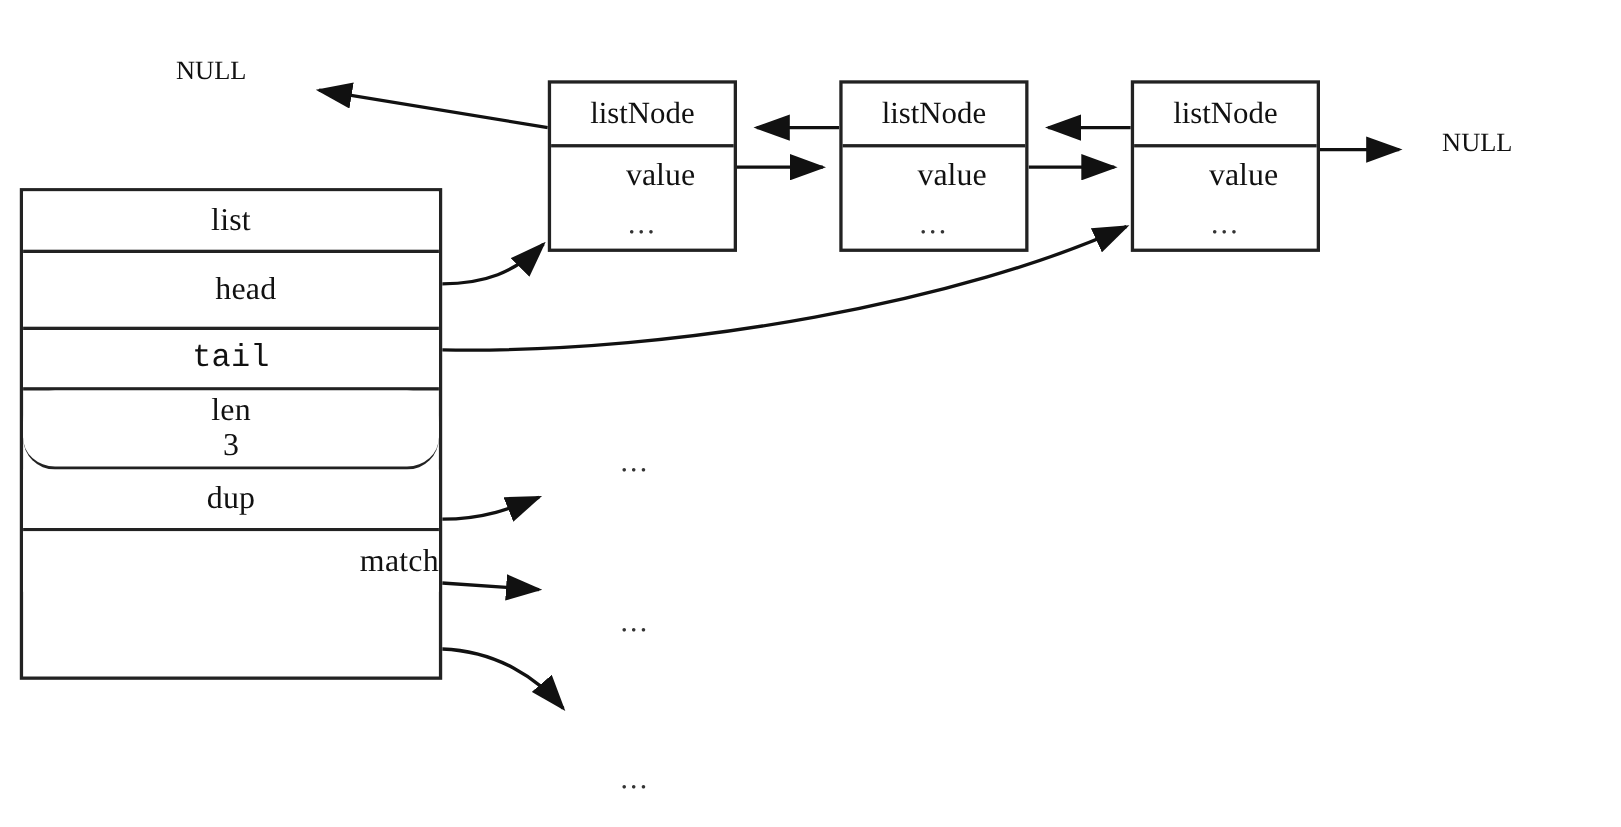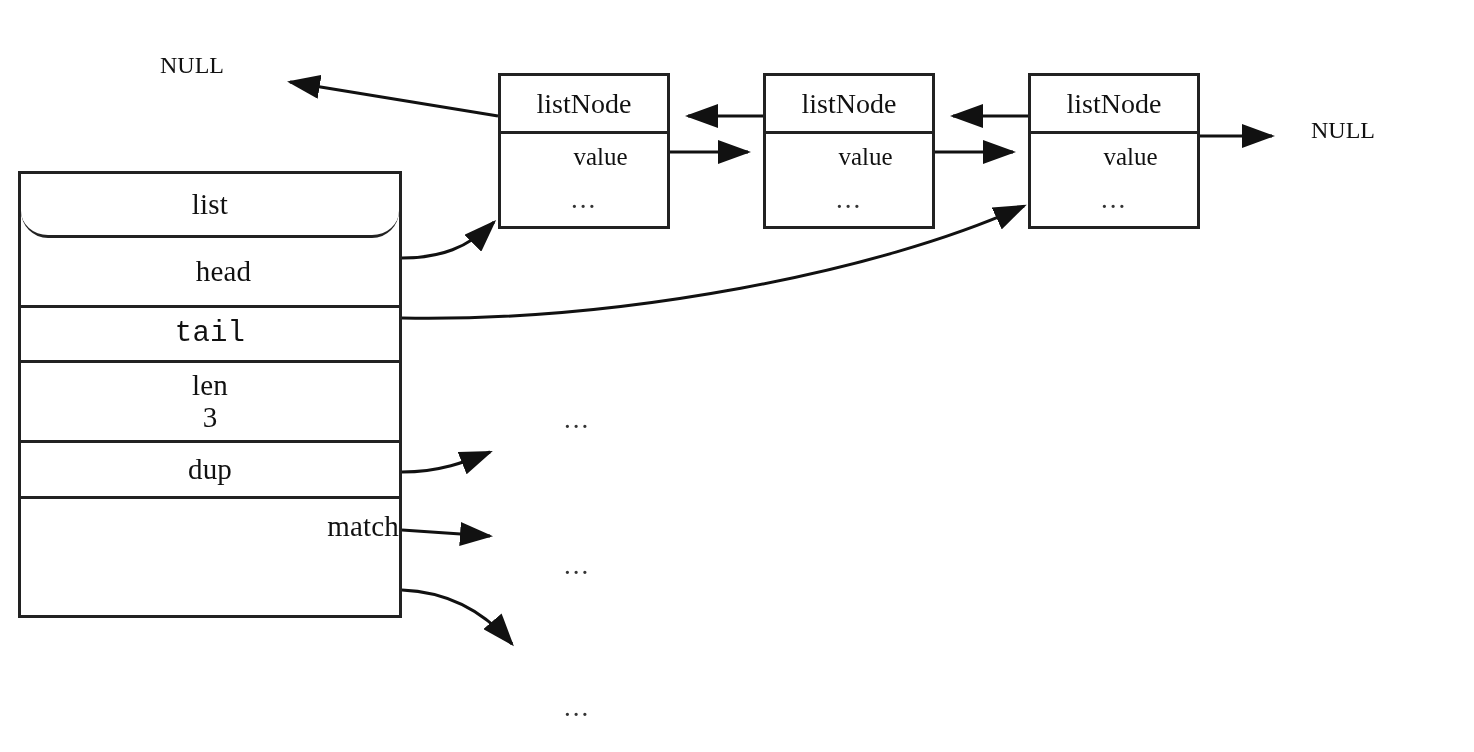--- a/index.html
+++ b/index.html
@@ -51,24 +51,24 @@
     line-height: 1.08;
   }
   .struct-row:last-child { border-bottom: none; align-items: flex-end; }
   .struct-row .cell-label {
     font-size: 29px;
     letter-spacing: 0.2px;
   }
   .struct-row .cell-value {
     font-size: 29px;
   }
-  .r-list  { height: 64px; border-radius: 27px; }
+  .r-list  { height: 56px; }
   .r-head  { height: 70px; padding-left: 27px; }
   .r-tail  { height: 55px; font-family: Liberation Mono, monospace; }
-  .r-len   { height: 80px; }
+  .r-len   { height: 72px; border-radius: 29px; }
   .r-dup   { height: 56px; }
   .r-free  { height: 55px; }
   .r-match { height: 55px; }
 
   
   .node {
     position: absolute;
     box-sizing: border-box;
     border: 3px solid #222222;
     background: #ffffff;
@@ -91,21 +91,21 @@
   .node-body {
     box-sizing: border-box;
     flex: 1;
     display: flex;
     flex-direction: column;
     align-items: center;
     justify-content: flex-start;
     padding-top: 10px;
   }
   .node-value {
-    font-size: 25px;
+    font-size: 29px;
     line-height: 1.05;
     margin-left: 33px;
   }
   .node-dots {
     font-size: 27px;
     letter-spacing: 2px;
     margin-top: 14px;
     color: #333333;
   }
   #node-1 { left: 498px; }

